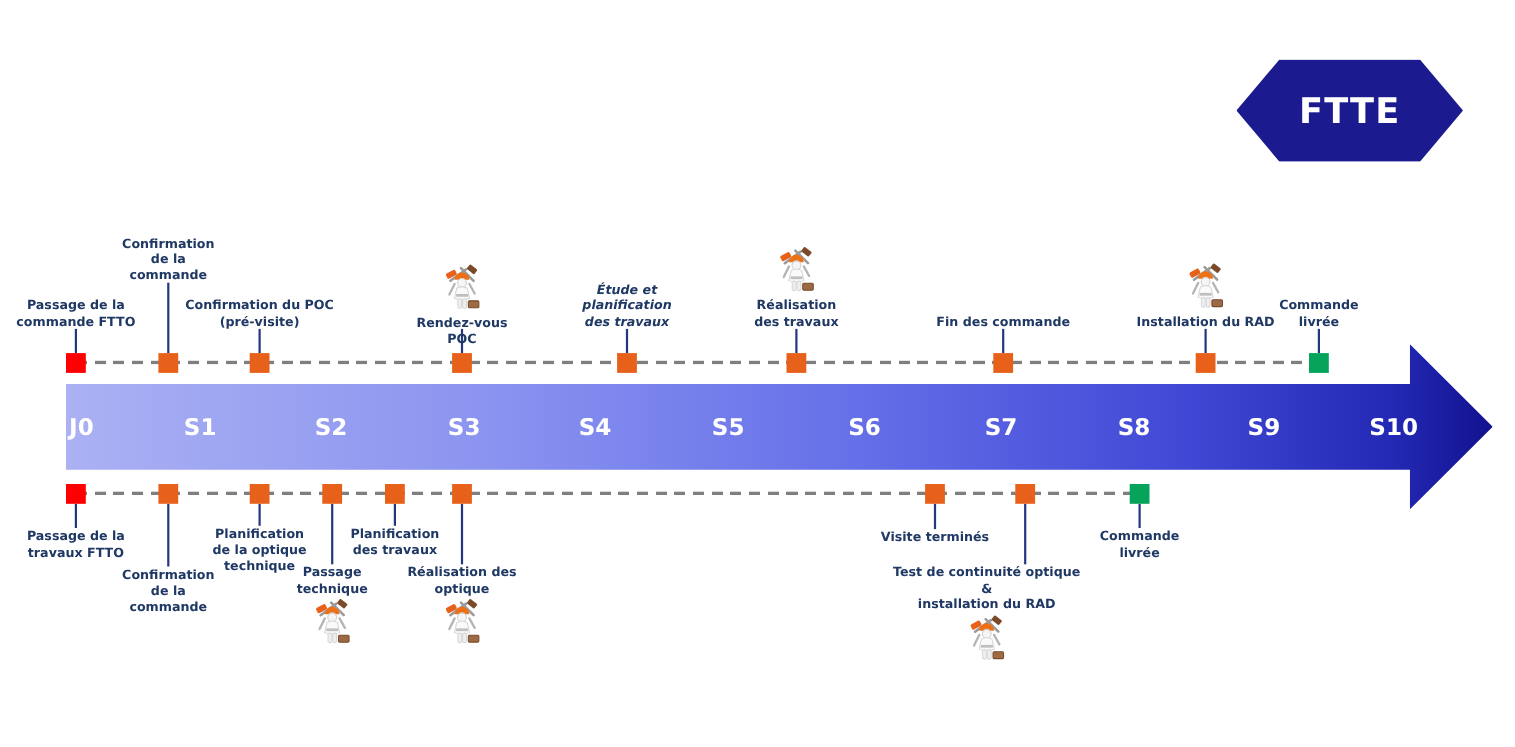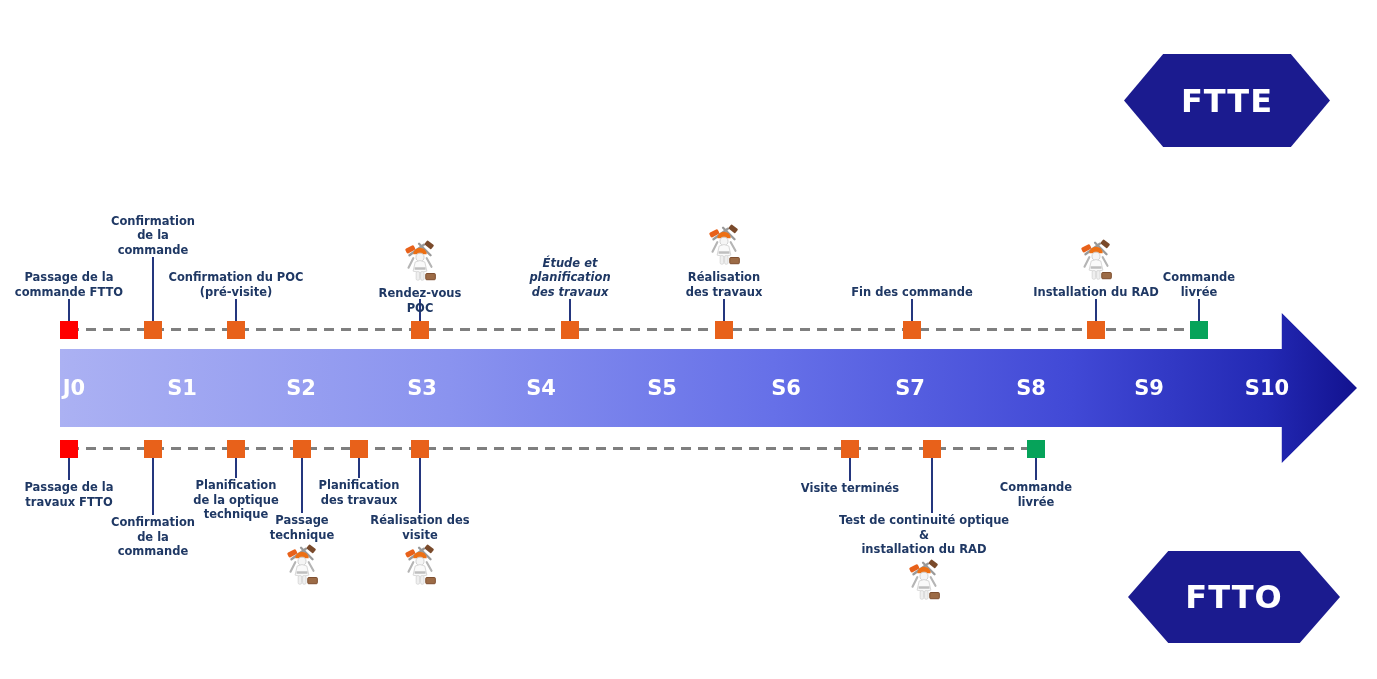--- a/index.html
+++ b/index.html
@@ -24,23 +24,20 @@
   .w-icon{width:46px;height:46px;margin:1px 0;}
 </style>
 </head>
 <body>
 
 <div class="canvas" style="--c-title: #1616B9; --c-badge: #1B1B8F; --c-label: #1F3864; --c-conn: #24367E; --c-dash: #7F7F7F; --band-light: #ABB1F3; --band-dark: #12128F;">
 
   <div class="hex ftte">
     <span>FTTE</span>
   </div>
-  <div class="hex ftto">
-    <span>FTTO</span>
-  </div>
 
   <div class="arrow" id="arrow">
       <span class="tl-label" style="left: 14px;">J0</span>
       <span class="tl-label" style="left: 122px;">S1</span>
       <span class="tl-label" style="left: 241px;">S2</span>
       <span class="tl-label" style="left: 362px;">S3</span>
       <span class="tl-label" style="left: 481px;">S4</span>
       <span class="tl-label" style="left: 602px;">S5</span>
       <span class="tl-label" style="left: 726px;">S6</span>
       <span class="tl-label" style="left: 850px;">S7</span>
@@ -196,21 +193,21 @@
       <div class="marker" style="left: 350px; top: 440px; background: rgb(232, 97, 26);"></div>
       <div class="conn" style="left: 358px; height: 20px; top: 458px;"></div>
       <div class="stack" style="width: 170px; left: 274px; top: 478px;">
         <div class="lbl">Planification</div>
         <div class="lbl">des travaux</div>
       </div>
       <div class="marker" style="left: 411px; top: 440px; background: rgb(232, 97, 26);"></div>
       <div class="conn" style="left: 419px; height: 55px; top: 458px;"></div>
       <div class="stack" style="width: 170px; left: 335px; top: 513px;">
         <div class="lbl">Réalisation des</div>
-        <div class="lbl">visite</div>
+        <div class="lbl">optique</div>
         <div class="w-icon"><svg viewBox="0 0 48 48" xmlns="http://www.w3.org/2000/svg">
             <line x1="13" y1="17" x2="28" y2="6" stroke="#9a9a9a" stroke-width="2.4" stroke-linecap="round"></line>
             <rect x="9" y="8" width="10" height="5.5" rx="1.5" fill="#E8611A" transform="rotate(-28 14 11)"></rect>
             <line x1="35" y1="17" x2="23" y2="5" stroke="#9a9a9a" stroke-width="2.4" stroke-linecap="round"></line>
             <rect x="29" y="3" width="9" height="5.5" rx="1" fill="#7a4a2b" transform="rotate(38 33 6)"></rect>
             <line x1="12" y1="30" x2="17" y2="20" stroke="#b5b5b5" stroke-width="2.2" stroke-linecap="round"></line>
             <line x1="36" y1="29" x2="31" y2="20" stroke="#b5b5b5" stroke-width="2.2" stroke-linecap="round"></line>
             <path d="M17 16 a7 7 0 0 1 14 0 z" fill="#ED7014"></path>
             <circle cx="24" cy="19" r="4.2" fill="#f5f5f5" stroke="#cfcfcf"></circle>
             <path d="M19 24 q5 -3 10 0 l2.2 9.5 q-7.2 3 -14.4 0 z" fill="#fafafa" stroke="#d6d6d6"></path>
@@ -220,21 +217,21 @@
             <rect x="30" y="36" width="10" height="6.5" rx="1" fill="#9c6b46" stroke="#7a4a2b"></rect>
           </svg></div>
       </div>
       <div class="marker" style="left: 841px; top: 440px; background: rgb(232, 97, 26);"></div>
       <div class="conn" style="left: 849px; height: 23px; top: 458px;"></div>
       <div class="stack" style="width: 170px; left: 765px; top: 481px;">
         <div class="lbl">Visite terminés</div>
       </div>
       <div class="marker" style="left: 923px; top: 440px; background: rgb(232, 97, 26);"></div>
       <div class="conn" style="left: 931px; height: 55px; top: 458px;"></div>
-      <div class="stack" style="width: 230px; left: 809px; top: 513px;">
+      <div class="stack" style="width: 230px; left: 782px; top: 513px;">
         <div class="lbl">Test de continuité optique</div>
         <div class="lbl">&amp;</div>
         <div class="lbl">installation du RAD</div>
         <div class="w-icon"><svg viewBox="0 0 48 48" xmlns="http://www.w3.org/2000/svg">
             <line x1="13" y1="17" x2="28" y2="6" stroke="#9a9a9a" stroke-width="2.4" stroke-linecap="round"></line>
             <rect x="9" y="8" width="10" height="5.5" rx="1.5" fill="#E8611A" transform="rotate(-28 14 11)"></rect>
             <line x1="35" y1="17" x2="23" y2="5" stroke="#9a9a9a" stroke-width="2.4" stroke-linecap="round"></line>
             <rect x="29" y="3" width="9" height="5.5" rx="1" fill="#7a4a2b" transform="rotate(38 33 6)"></rect>
             <line x1="12" y1="30" x2="17" y2="20" stroke="#b5b5b5" stroke-width="2.2" stroke-linecap="round"></line>
             <line x1="36" y1="29" x2="31" y2="20" stroke="#b5b5b5" stroke-width="2.2" stroke-linecap="round"></line>

